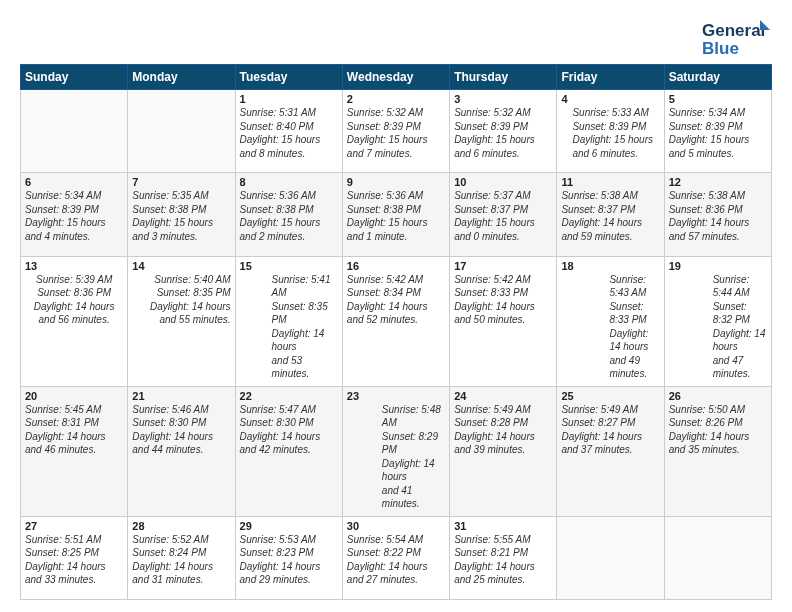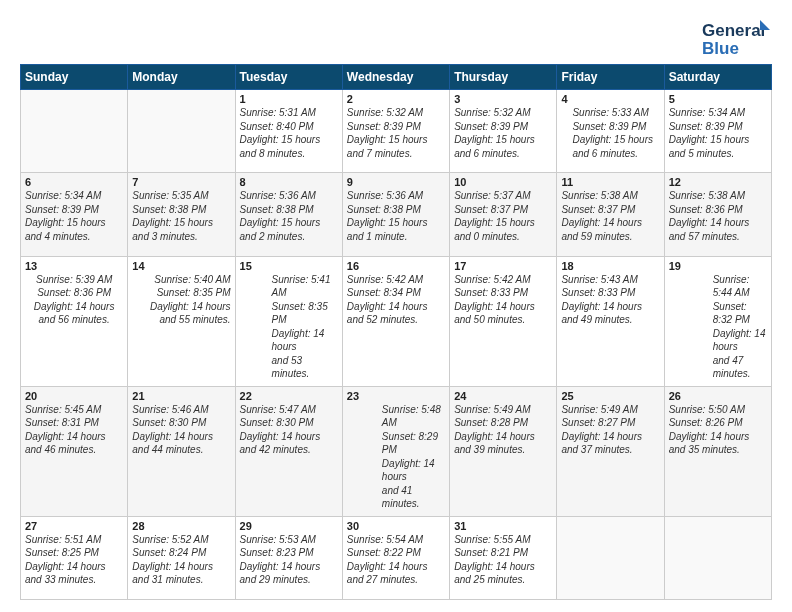--- a/index.html
+++ b/index.html
@@ -239,21 +239,21 @@
           </td>
           <td>
             <span class="day-num">17</span>
             <div class="day-info" style="white-space: pre-line;">Sunrise: 5:42 AM
 Sunset: 8:33 PM
 Daylight: 14 hours
 and 50 minutes.</div>
           </td>
           <td>
             <span class="day-num">18</span>
-            <div class="day-info" style="white-space: pre-line;">Sunrise: 5:43 AM
+            <div class="day-info" style="white-space: pre-line; margin-left: 48px;">Sunrise: 5:43 AM
 Sunset: 8:33 PM
 Daylight: 14 hours
 and 49 minutes.</div>
           </td>
           <td>
             <span class="day-num">19</span>
             <div class="day-info" style="white-space: pre-line; margin-left: 44px;">Sunrise: 5:44 AM
 Sunset: 8:32 PM
 Daylight: 14 hours
 and 47 minutes.</div>

